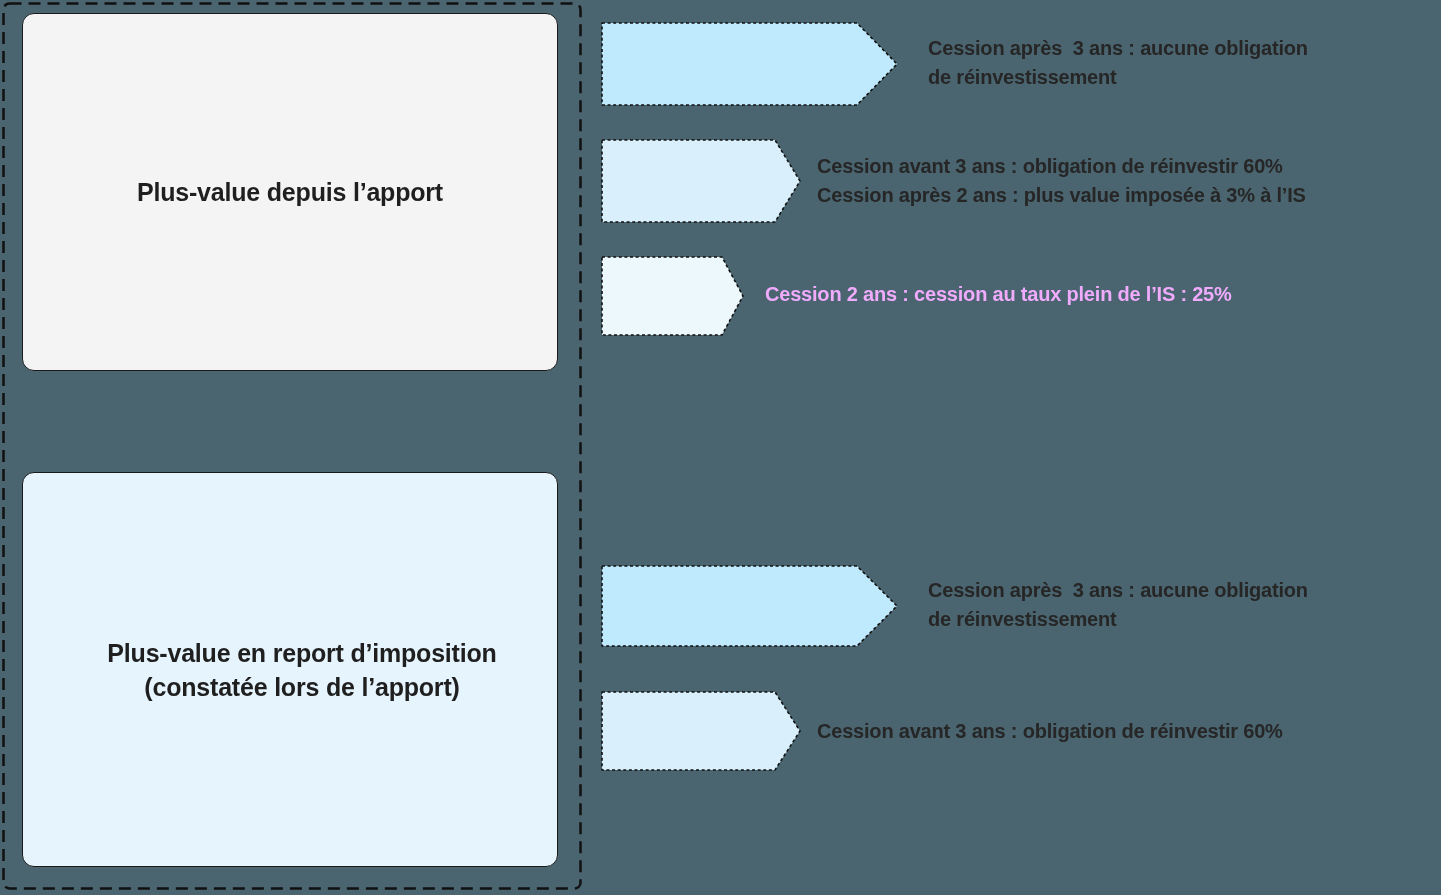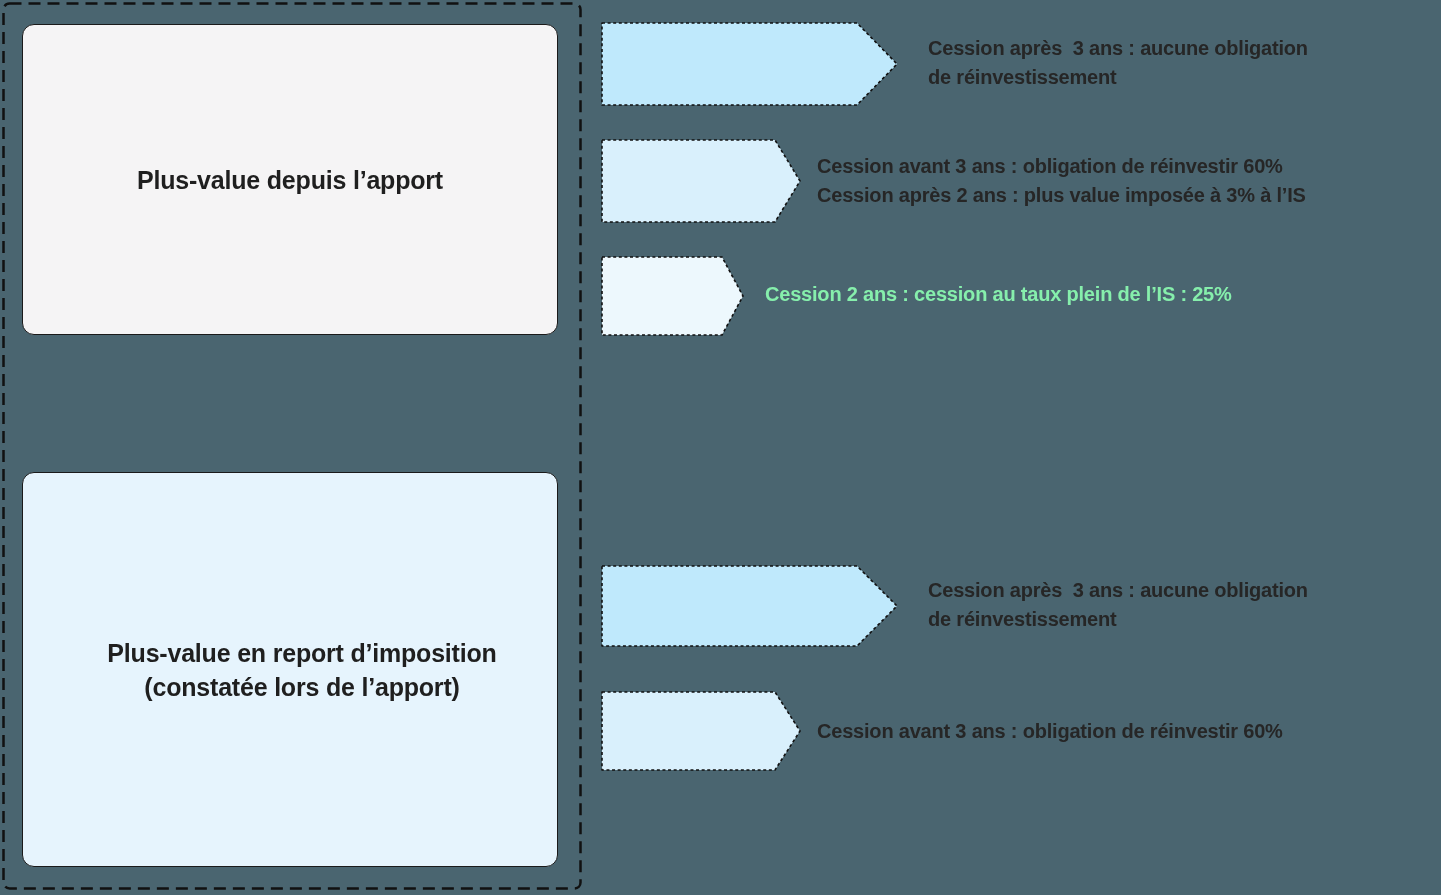--- a/index.html
+++ b/index.html
@@ -23,21 +23,21 @@
     position: absolute;
     left: 22px;
     width: 536px;
     border: 1.5px solid #1a1a1a;
     border-radius: 12px;
     display: flex;
     align-items: center;
     justify-content: center;
     box-sizing: border-box;
   }
-  .box-top { top: 24px; height: 311px; }
+  .box-top { top: 13px; height: 358px; }
   .box-bottom { top: 472px; height: 395px; padding-left: 24px; }
   .box-label {
     font-size: 25px;
     font-weight: 700;
     line-height: 34px;
     color: #1f1f1f;
     text-align: center;
     white-space: pre-wrap;
     letter-spacing: -0.2px;
   }
@@ -100,20 +100,20 @@
   <svg class="arrow-svg arrow-5" width="203" height="82" viewBox="0 0 203 82">
     <polygon points="2,2 175,2 200,41 175,80 2,80" stroke="#111111" stroke-width="1.6" stroke-dasharray="3 2.6" stroke-linejoin="round" fill="#d9f0fc"></polygon>
   </svg>
 
   <div class="branch-label label-1" style="color: rgb(38, 38, 38);">Cession après  3 ans : aucune obligation
 de réinvestissement</div>
 
   <div class="branch-label label-2" style="color: rgb(38, 38, 38);">Cession avant 3 ans : obligation de réinvestir 60%
 Cession après 2 ans : plus value imposée à 3% à l’IS</div>
 
-  <div class="branch-label label-3" style="color: #86efac;">Cession 2 ans : cession au taux plein de l’IS : 25%</div>
+  <div class="branch-label label-3" style="color: #f0abfc;">Cession 2 ans : cession au taux plein de l’IS : 25%</div>
 
   <div class="branch-label label-4" style="color: rgb(38, 38, 38);">Cession après  3 ans : aucune obligation
 de réinvestissement</div>
 
   <div class="branch-label label-5" style="color: rgb(38, 38, 38);">Cession avant 3 ans : obligation de réinvestir 60%</div>
 
 </div>
 
 </body></html>

